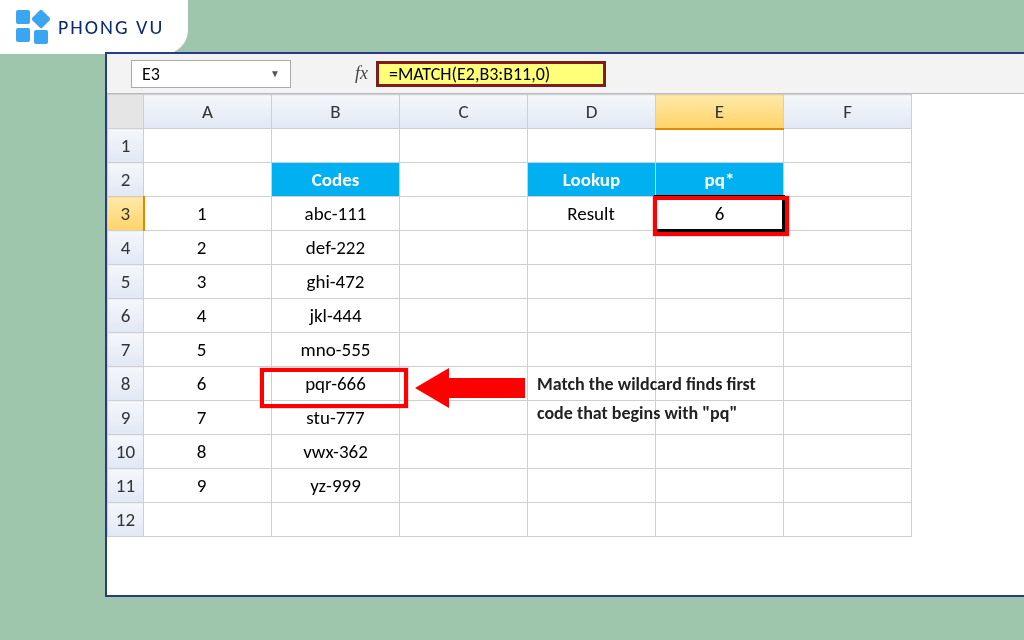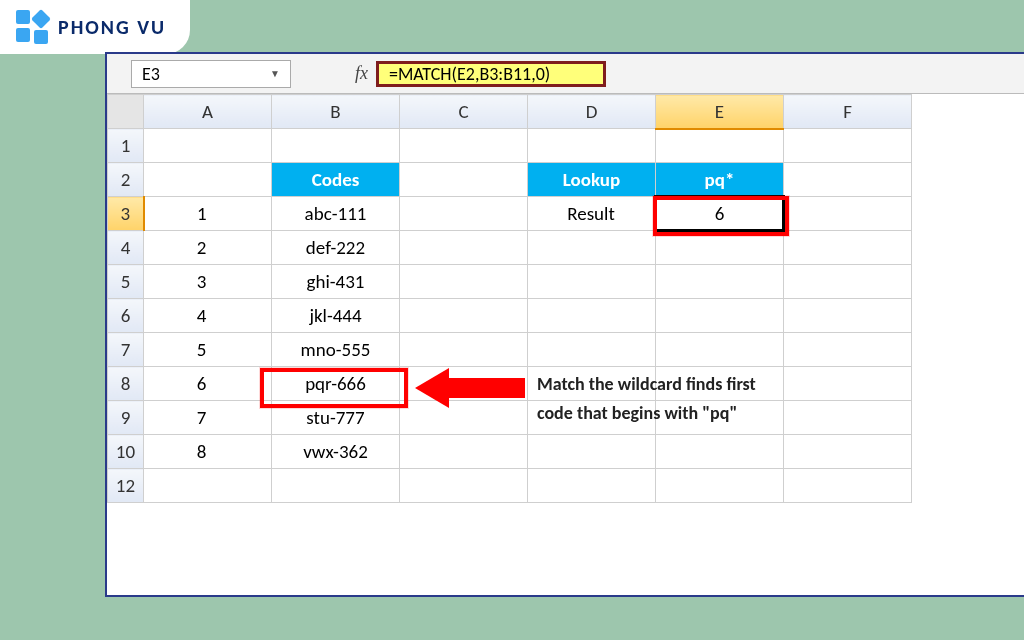--- a/index.html
+++ b/index.html
@@ -14,21 +14,21 @@
     position: absolute; top: 0; left: 0;
     background: #fff;
     padding: 10px 24px 10px 16px;
     border-bottom-right-radius: 24px;
     display: flex; align-items: center; gap: 10px;
   }
   .logo-icon { display: flex; gap: 4px; }
   .logo-col { display: flex; flex-direction: column; gap: 4px; }
   .logo-sq { width: 14px; height: 14px; background: #3aa6f2; border-radius: 2px; }
   .logo-diamond { width: 14px; height: 14px; background: #3aa6f2; transform: rotate(45deg); border-radius: 2px; margin-top: 2px; }
-  .logo-text { color: #0a2a6a; font-weight: 700; letter-spacing: 2px; font-size: 20px; }
+  .logo-text { color: #0a2a6a; font-weight: 400; letter-spacing: 2px; font-size: 20px; }
 
   .excel-frame {
     position: absolute;
     left: 105px; top: 52px;
     width: 923px; height: 545px;
     background: #fff;
     border: 2px solid #2a3a8a;
     overflow: hidden;
   }
 
@@ -221,21 +221,21 @@
         <td class="col-a">2</td>
         <td class="boxed">def-222</td>
         <td></td>
             <td></td>
             <td></td>
             <td></td>
       </tr>
       <tr>
         <th class="row-head">5</th>
         <td class="col-a">3</td>
-        <td class="boxed">ghi-431</td>
+        <td class="boxed">ghi-472</td>
         <td></td>
             <td></td>
             <td></td>
             <td></td>
       </tr>
       <tr>
         <th class="row-head">6</th>
         <td class="col-a">4</td>
         <td class="boxed">jkl-444</td>
         <td></td>
@@ -273,20 +273,29 @@
       <tr>
         <th class="row-head">10</th>
         <td class="col-a">8</td>
         <td class="boxed">vwx-362</td>
         <td></td>
             <td></td>
             <td></td>
             <td></td>
       </tr>
       <tr>
+        <th class="row-head">11</th>
+        <td class="col-a">9</td>
+        <td class="boxed">yz-999</td>
+        <td></td>
+            <td></td>
+            <td></td>
+            <td></td>
+      </tr>
+      <tr>
         <th class="row-head">12</th>
         <td></td>
             <td></td>
             <td></td>
             <td></td>
             <td></td>
             <td></td>
       </tr>
     </tbody>
       </table>

